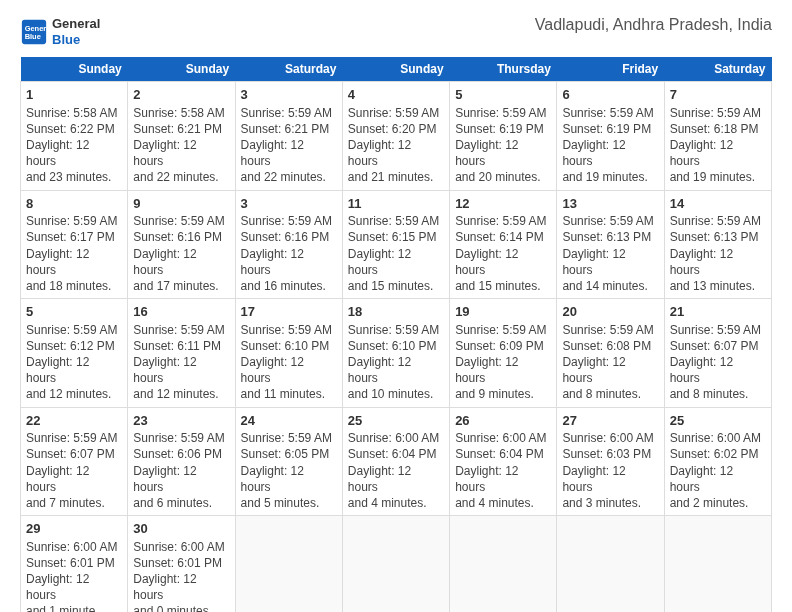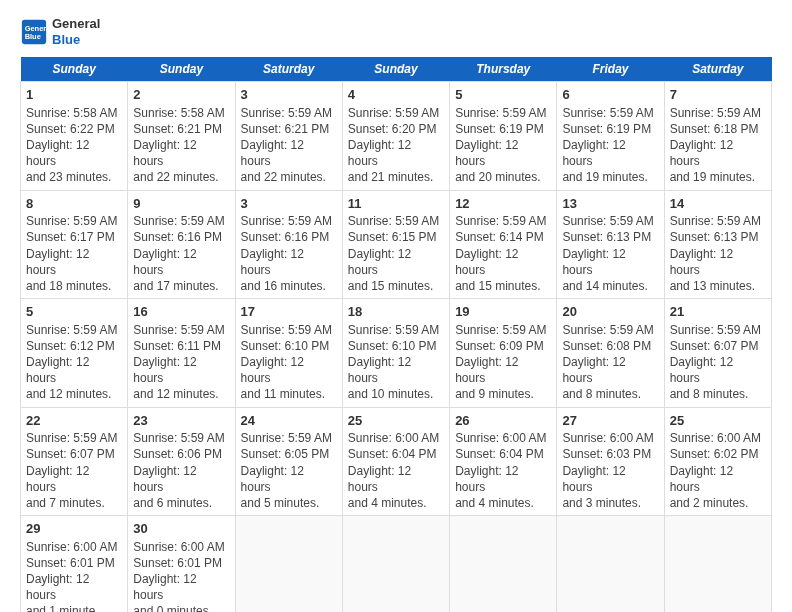--- a/index.html
+++ b/index.html
@@ -43,24 +43,23 @@
     }
     .calendar-table {
       width: 100%;
       border-collapse: collapse;
       font-size: 10.5px;
     }
     .calendar-table th {
       background-color: #1565c0;
       color: #fff;
       padding: 5px 6px;
-      text-align: center;
+      text-align: right;
       font-size: 12px;
       font-weight: bold;
-      font-style: italic;
     }
     .calendar-table td {
       border: 1px solid #ddd;
       vertical-align: top;
       padding: 4px 5px;
       width: 14.28%;
       height: 78px;
       color: #333;
       line-height: 1.35;
     }
@@ -90,20 +89,21 @@
         <text x="5" y="14" font-size="8" fill="white" font-family="Arial" font-weight="bold">General</text>
         <text x="5" y="23" font-size="8" fill="white" font-family="Arial" font-weight="bold">Blue</text>
         <polygon points="22,6 28,12 24,8" fill="#90caf9"></polygon>
       </svg>
       <div>
         <div style="font-size:13px;font-weight:bold;color:#333;line-height:1.2;">General</div>
         <div style="font-size:13px;font-weight:bold;color:#1565c0;line-height:1.2;">Blue</div>
       </div>
     </div>
     <div class="title-section">
+      <div class="location-title">Vadlapudi, Andhra Pradesh, India</div>
     </div>
   </div>
 
   <table class="calendar-table">
     <thead>
       <tr>
         <th>Sunday</th>
         <th>Sunday</th>
         <th>Saturday</th>
         <th>Sunday</th>

